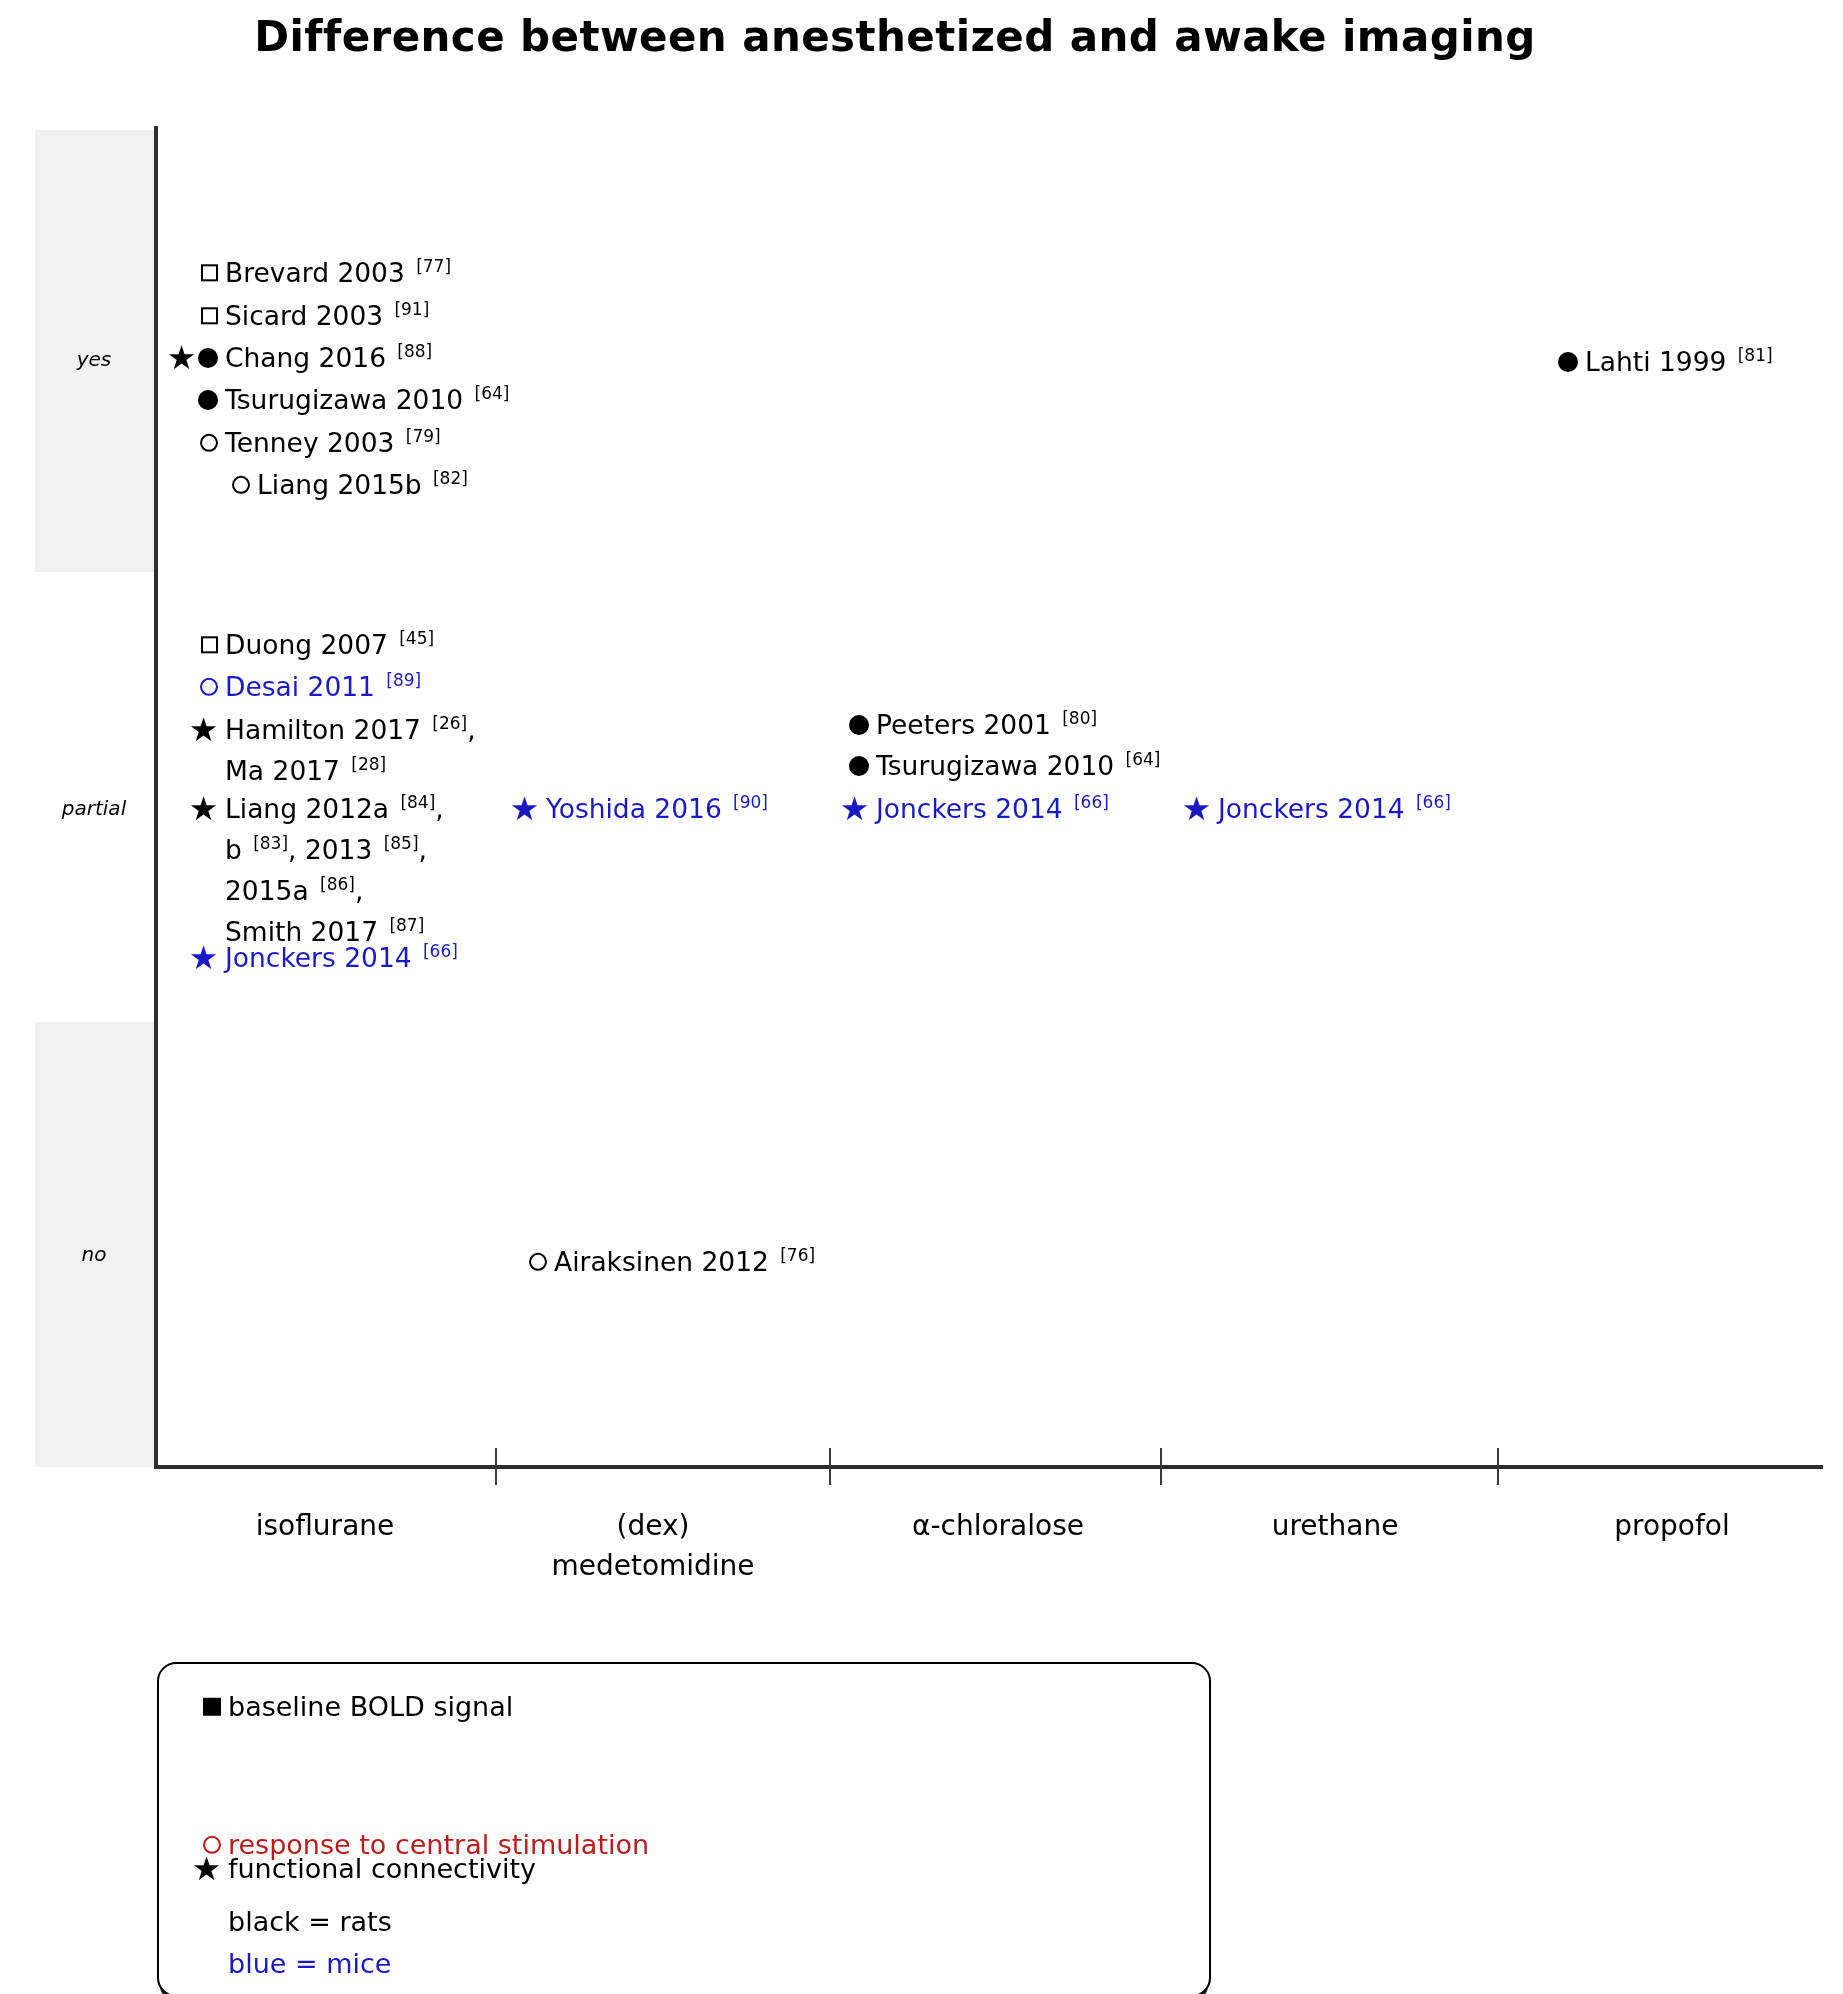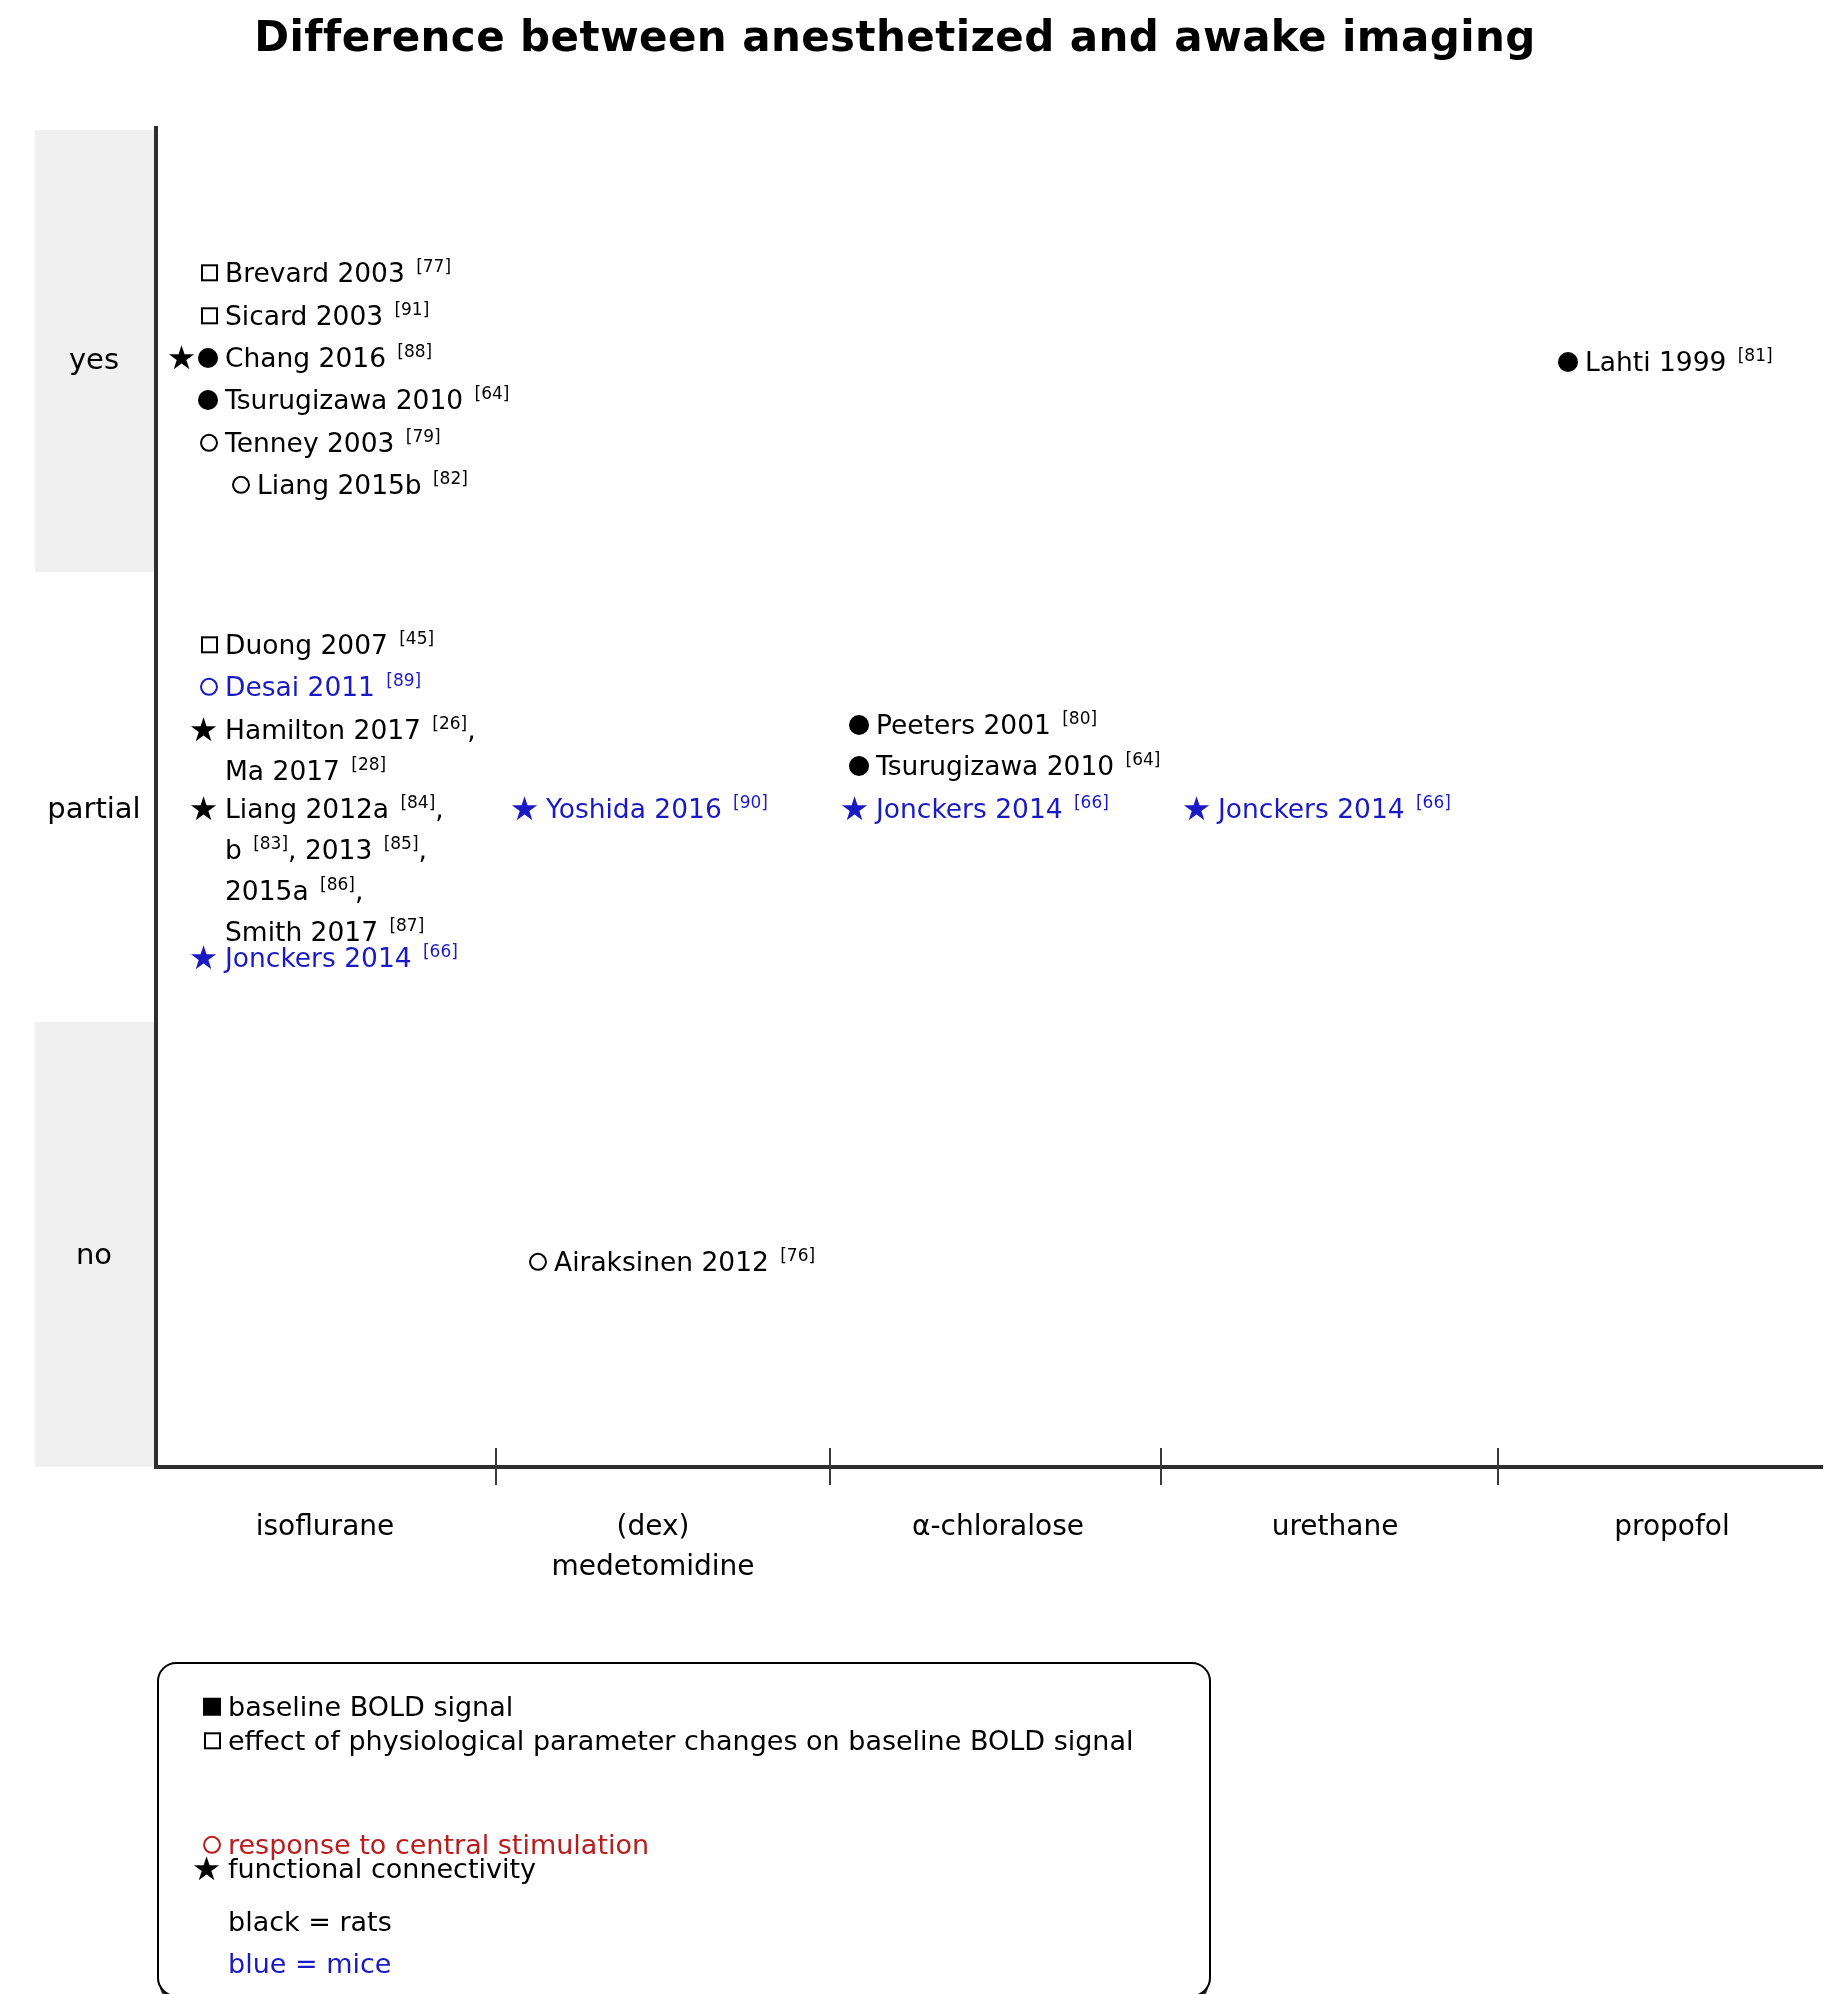--- a/index.html
+++ b/index.html
@@ -12,21 +12,21 @@
     font-size:42px;font-weight:bold;letter-spacing:0.4px;
   }
   .band{position:absolute;left:35px;width:119px;}
   .band-yes{top:130px;height:442px;}
   .band-no{top:1022px;height:445px;}
   .yaxis{position:absolute;left:154px;top:126px;width:3.8px;height:1342px;}
   .xaxis{position:absolute;left:154px;top:1465px;width:1669px;height:3.8px;}
   .tick{position:absolute;top:1448px;width:2.1px;height:37px;}
   .ylabel{
     position:absolute;left:35px;width:118px;text-align:center;
-    font-size:29px;transform:translateY(-50%);
+    font-style:italic;font-size:20px;transform:translateY(-50%);
   }
   .xlabel{
     position:absolute;top:1506px;transform:translateX(-50%);text-align:center;
     font-size:28px;line-height:40px;white-space:pre-line;
   }
   .entry{position:absolute;font-size:26.5px;line-height:37px;white-space:nowrap;}
   .entry .markers{
     position:absolute;right:100%;margin-right:6.7px;top:18.5px;transform:translateY(-50%);
     display:flex;align-items:center;gap:2.1px;
   }
@@ -69,23 +69,20 @@
   <div class="xlabel" style="left:653px">(dex)
 medetomidine</div>
   <div class="xlabel" style="left:998px">α-chloralose</div>
   <div class="xlabel" style="left:1335px">urethane</div>
   <div class="xlabel" style="left:1672px">propofol</div>
 
   <div class="legend" id="legend">
       <div class="entry" style="color: rgb(0, 0, 0); left: 69px; top: 16px; margin-top: 8px;"><span class="markers">
           <span class="mk m-square-filled"></span>
         </span><span class="lines"><div class="line">baseline BOLD signal</div></span></div>
-      <div class="entry" style="color: rgb(0, 0, 0); left: 69px; top: 58px;"><span class="markers">
-          <span class="mk m-square-open"></span>
-        </span><span class="lines"><div class="line">effect of physiological parameter changes on baseline BOLD signal</div></span></div>
       <div class="entry" style="color: #b91c1c; left: 69px; top: 143px; margin-top: 19px;"><span class="markers">
           <span class="mk m-circle-open"></span>
         </span><span class="lines"><div class="line">response to central stimulation</div></span></div>
       <div class="entry" style="color: rgb(0, 0, 0); left: 69px; top: 186px;"><span class="markers">
           <span class="mk m-star-filled">★</span>
         </span><span class="lines"><div class="line">functional connectivity</div></span></div>
       <div class="entry" style="color: rgb(0, 0, 0); left: 69px; top: 239px;"><span class="lines"><div class="line">black = rats</div></span></div>
       <div class="entry" style="color: rgb(26, 26, 196); left: 69px; top: 281px;"><span class="lines"><div class="line">blue = mice</div></span></div>
     </div>
 <div class="entry" style="color: rgb(0, 0, 0); left: 225px; top: 254px;"><span class="markers">

